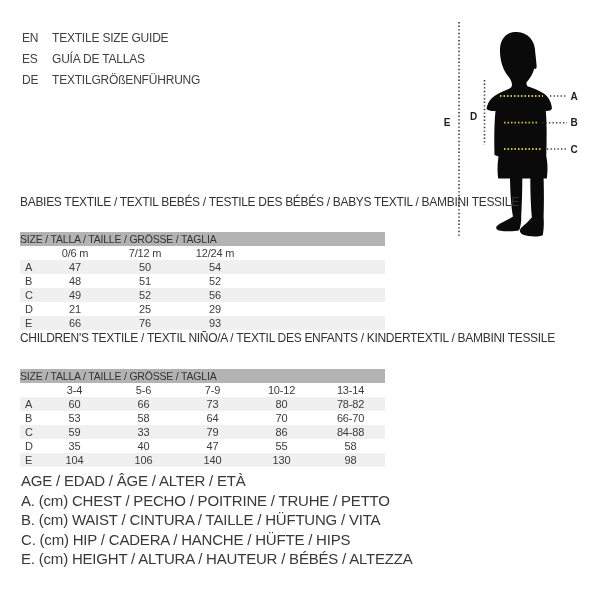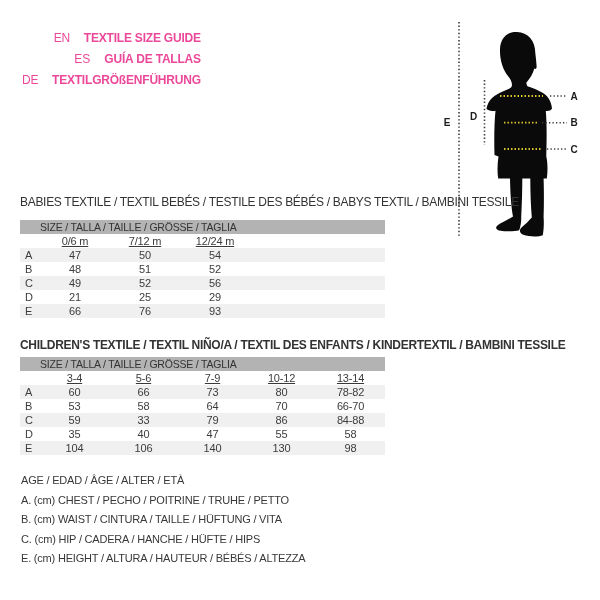--- a/index.html
+++ b/index.html
@@ -9,55 +9,55 @@
   .page {
     position: relative;
     width: 600px;
     height: 600px;
     background: #ffffff;
     overflow: hidden;
   }
 
   
   .lang-list { position: absolute; left: 22px; top: 28px; }
-  .lang-row { display: flex; height: 21px; line-height: 21px; font-size: 12px; letter-spacing: -0.2px; color: #ec4899; justify-content: flex-end; }
+  .lang-row { display: flex; height: 21px; line-height: 21px; font-size: 12px; letter-spacing: -0.2px; color: #404040; }
   .lang-code { width: 30px; flex: 0 0 30px; }
-  .lang-label { white-space: nowrap; font-weight: bold; }
+  .lang-label { white-space: nowrap; }
 
   
   .sec-title {
     position: absolute; left: 20px;
     font-size: 12px; letter-spacing: -0.3px;
     white-space: nowrap; color: #333333; line-height: 14px;
   }
   .sec-title.babies { top: 195px; }
-  .sec-title.children { top: 338px; font-weight: bold; }
+  .sec-title.children { top: 331px; }
 
   
   .table-wrap { position: absolute; left: 20px; width: 365px; }
   .table-wrap.babies { top: 220px; }
   .table-wrap.children { top: 357px; }
   .size-bar {
     width: 365px; height: 14px; line-height: 14px;
     background: #b3b3b3; color: #333333;
-    font-size: 10.5px; letter-spacing: -0.2px; padding-left: 20px;
+    font-size: 10.5px; letter-spacing: -0.2px; padding-left: 0; margin-top: 12px;
   }
   .size-table { border-collapse: collapse; table-layout: fixed; width: 365px; }
   .size-table td {
     height: 14px; line-height: 14px; padding: 0;
     font-size: 11px; letter-spacing: -0.2px;
     text-align: center; color: #3c3c3c; overflow: hidden;
   }
   .size-table td.row-label { text-align: left; padding-left: 5px; }
   .size-table tr.stripe { background: #f0f0f0; }
-  .size-table tr.head-row { background: #ffffff; text-decoration: underline; }
+  .size-table tr.head-row { background: #ffffff; }
 
   
   .legend { position: absolute; left: 21px; top: 471px; }
-  .legend-line { height: 19.5px; line-height: 19.5px; font-size: 11px; letter-spacing: -0.2px; white-space: nowrap; color: #383838; }
+  .legend-line { height: 19.5px; line-height: 19.5px; font-size: 15px; letter-spacing: -0.2px; white-space: nowrap; color: #383838; }
 
   
   .figure-svg { position: absolute; left: 440px; top: 15px; }
   .measure-label { font-family: "Liberation Sans", sans-serif; font-size: 10px; font-weight: 700; fill: #1c1c1c; }
 </style>
 </head>
 <body>
 
 <div class="page">
 

